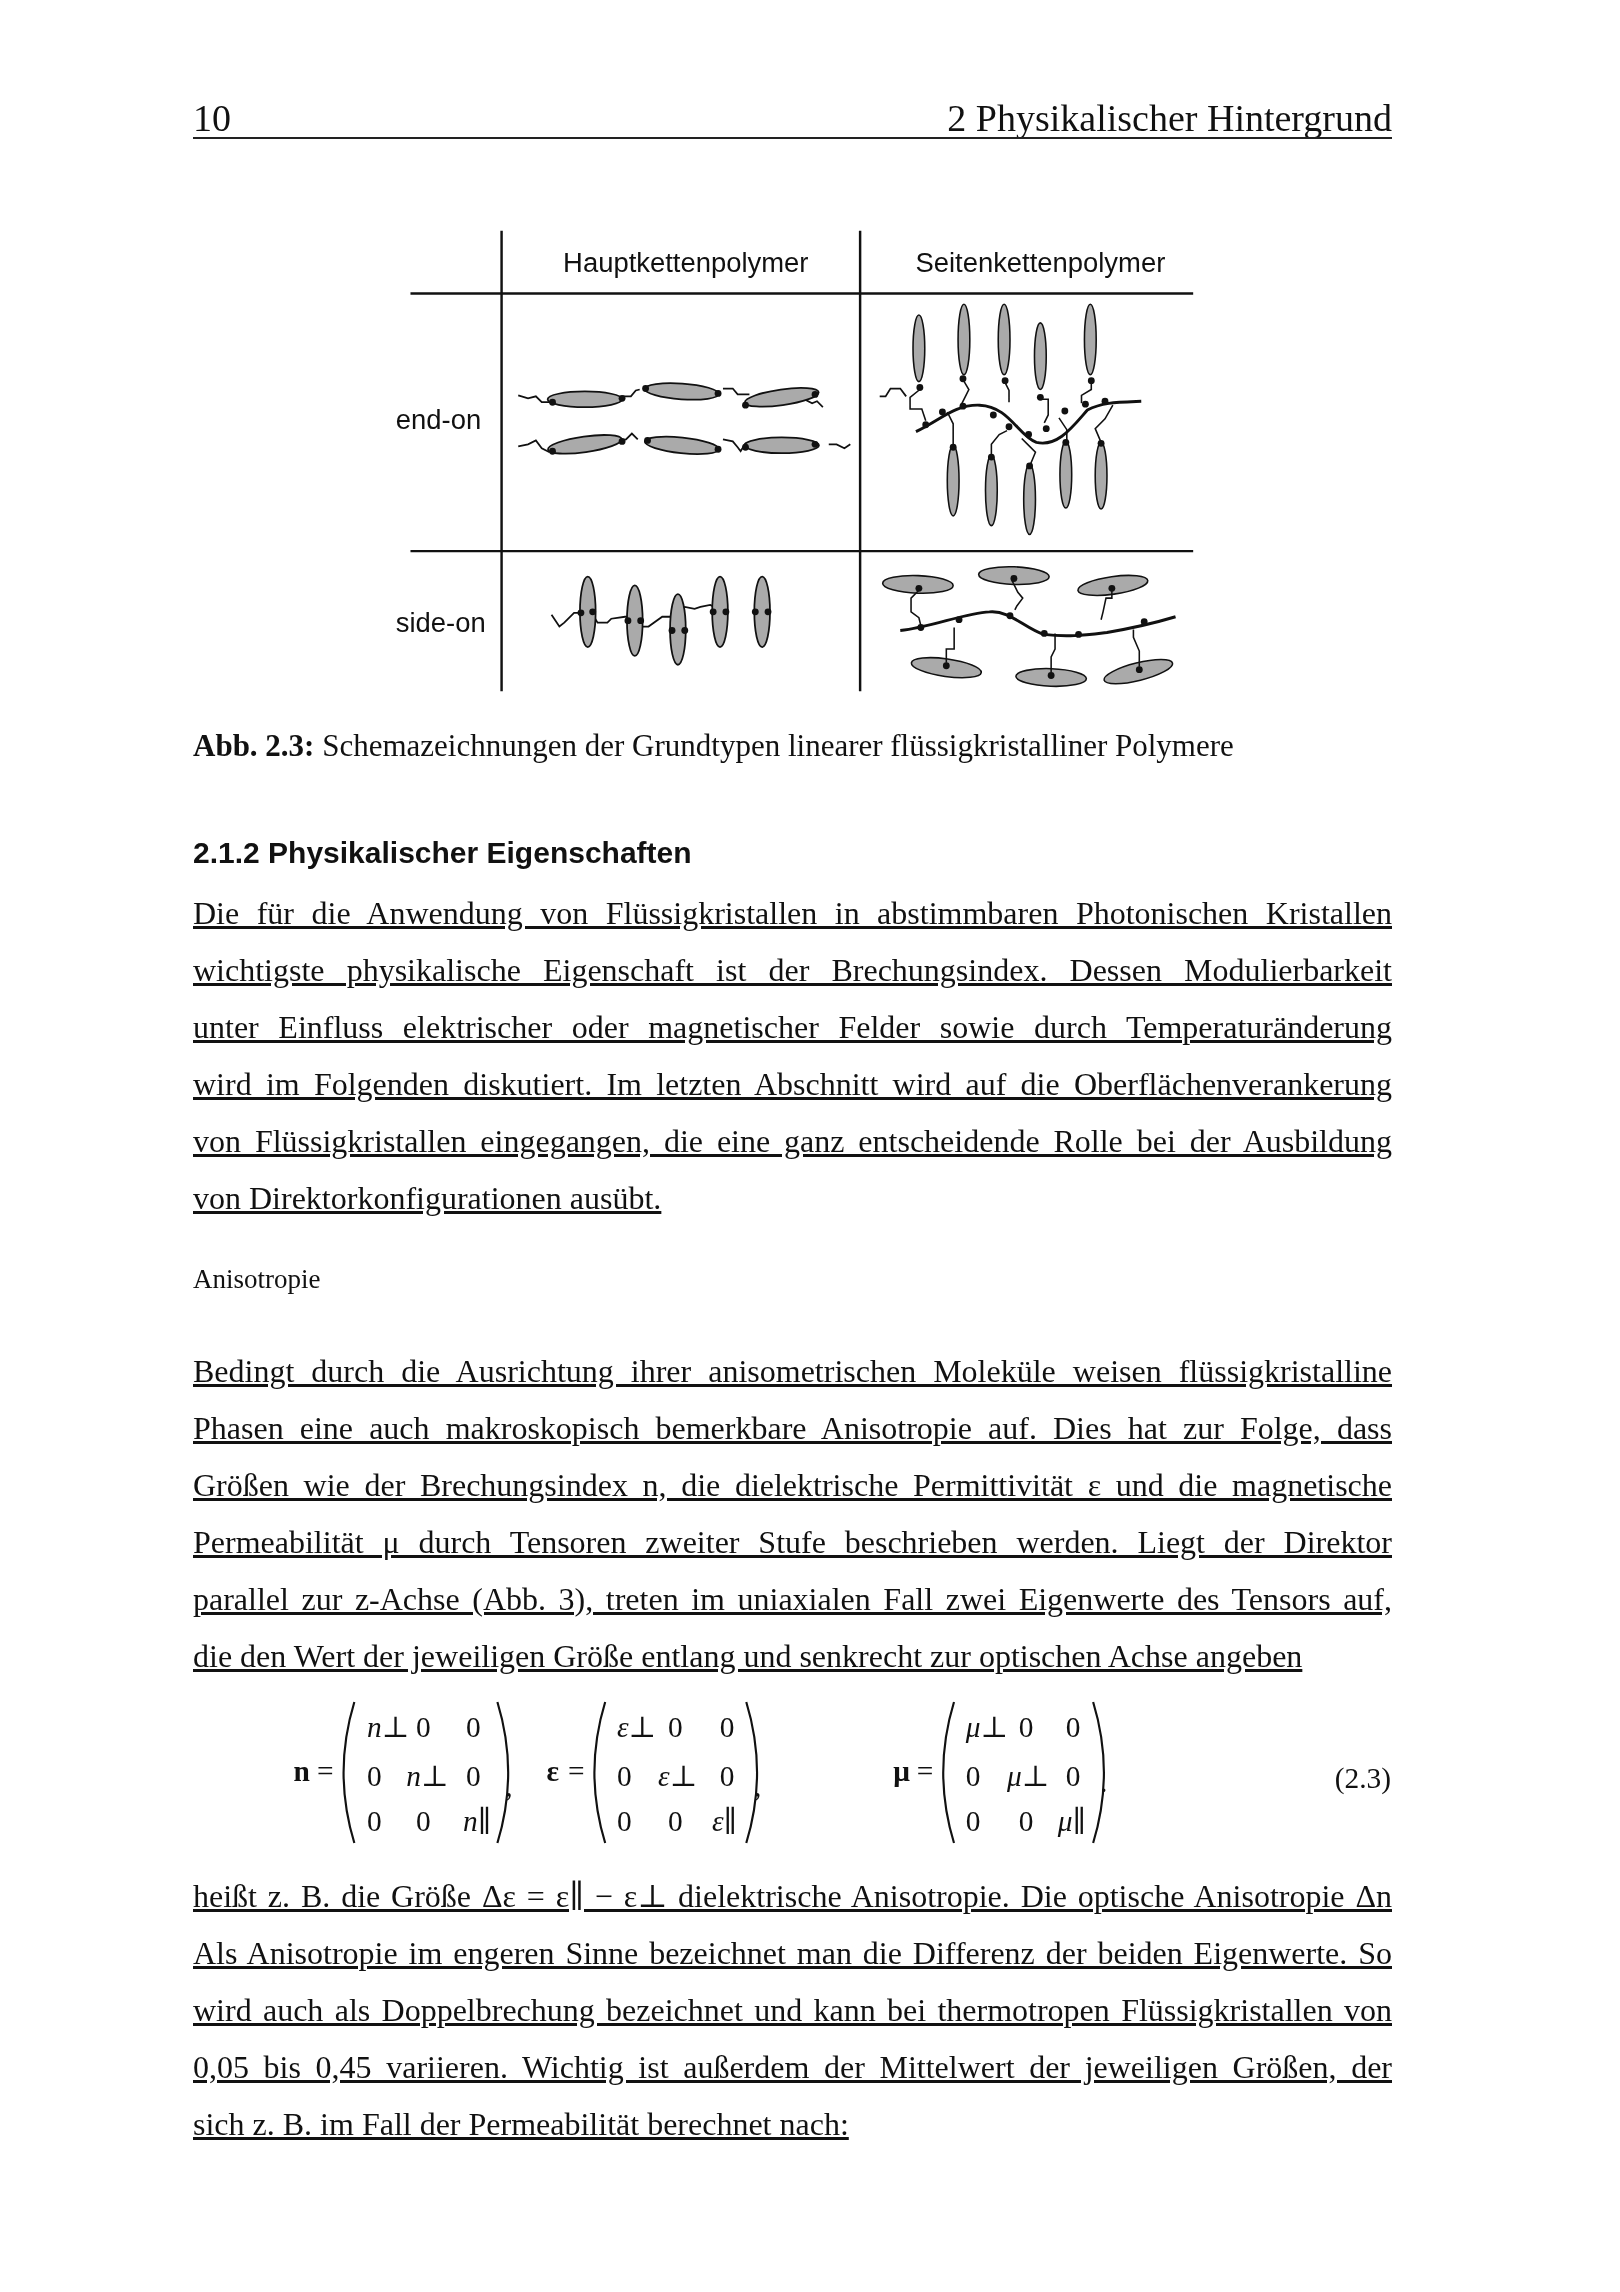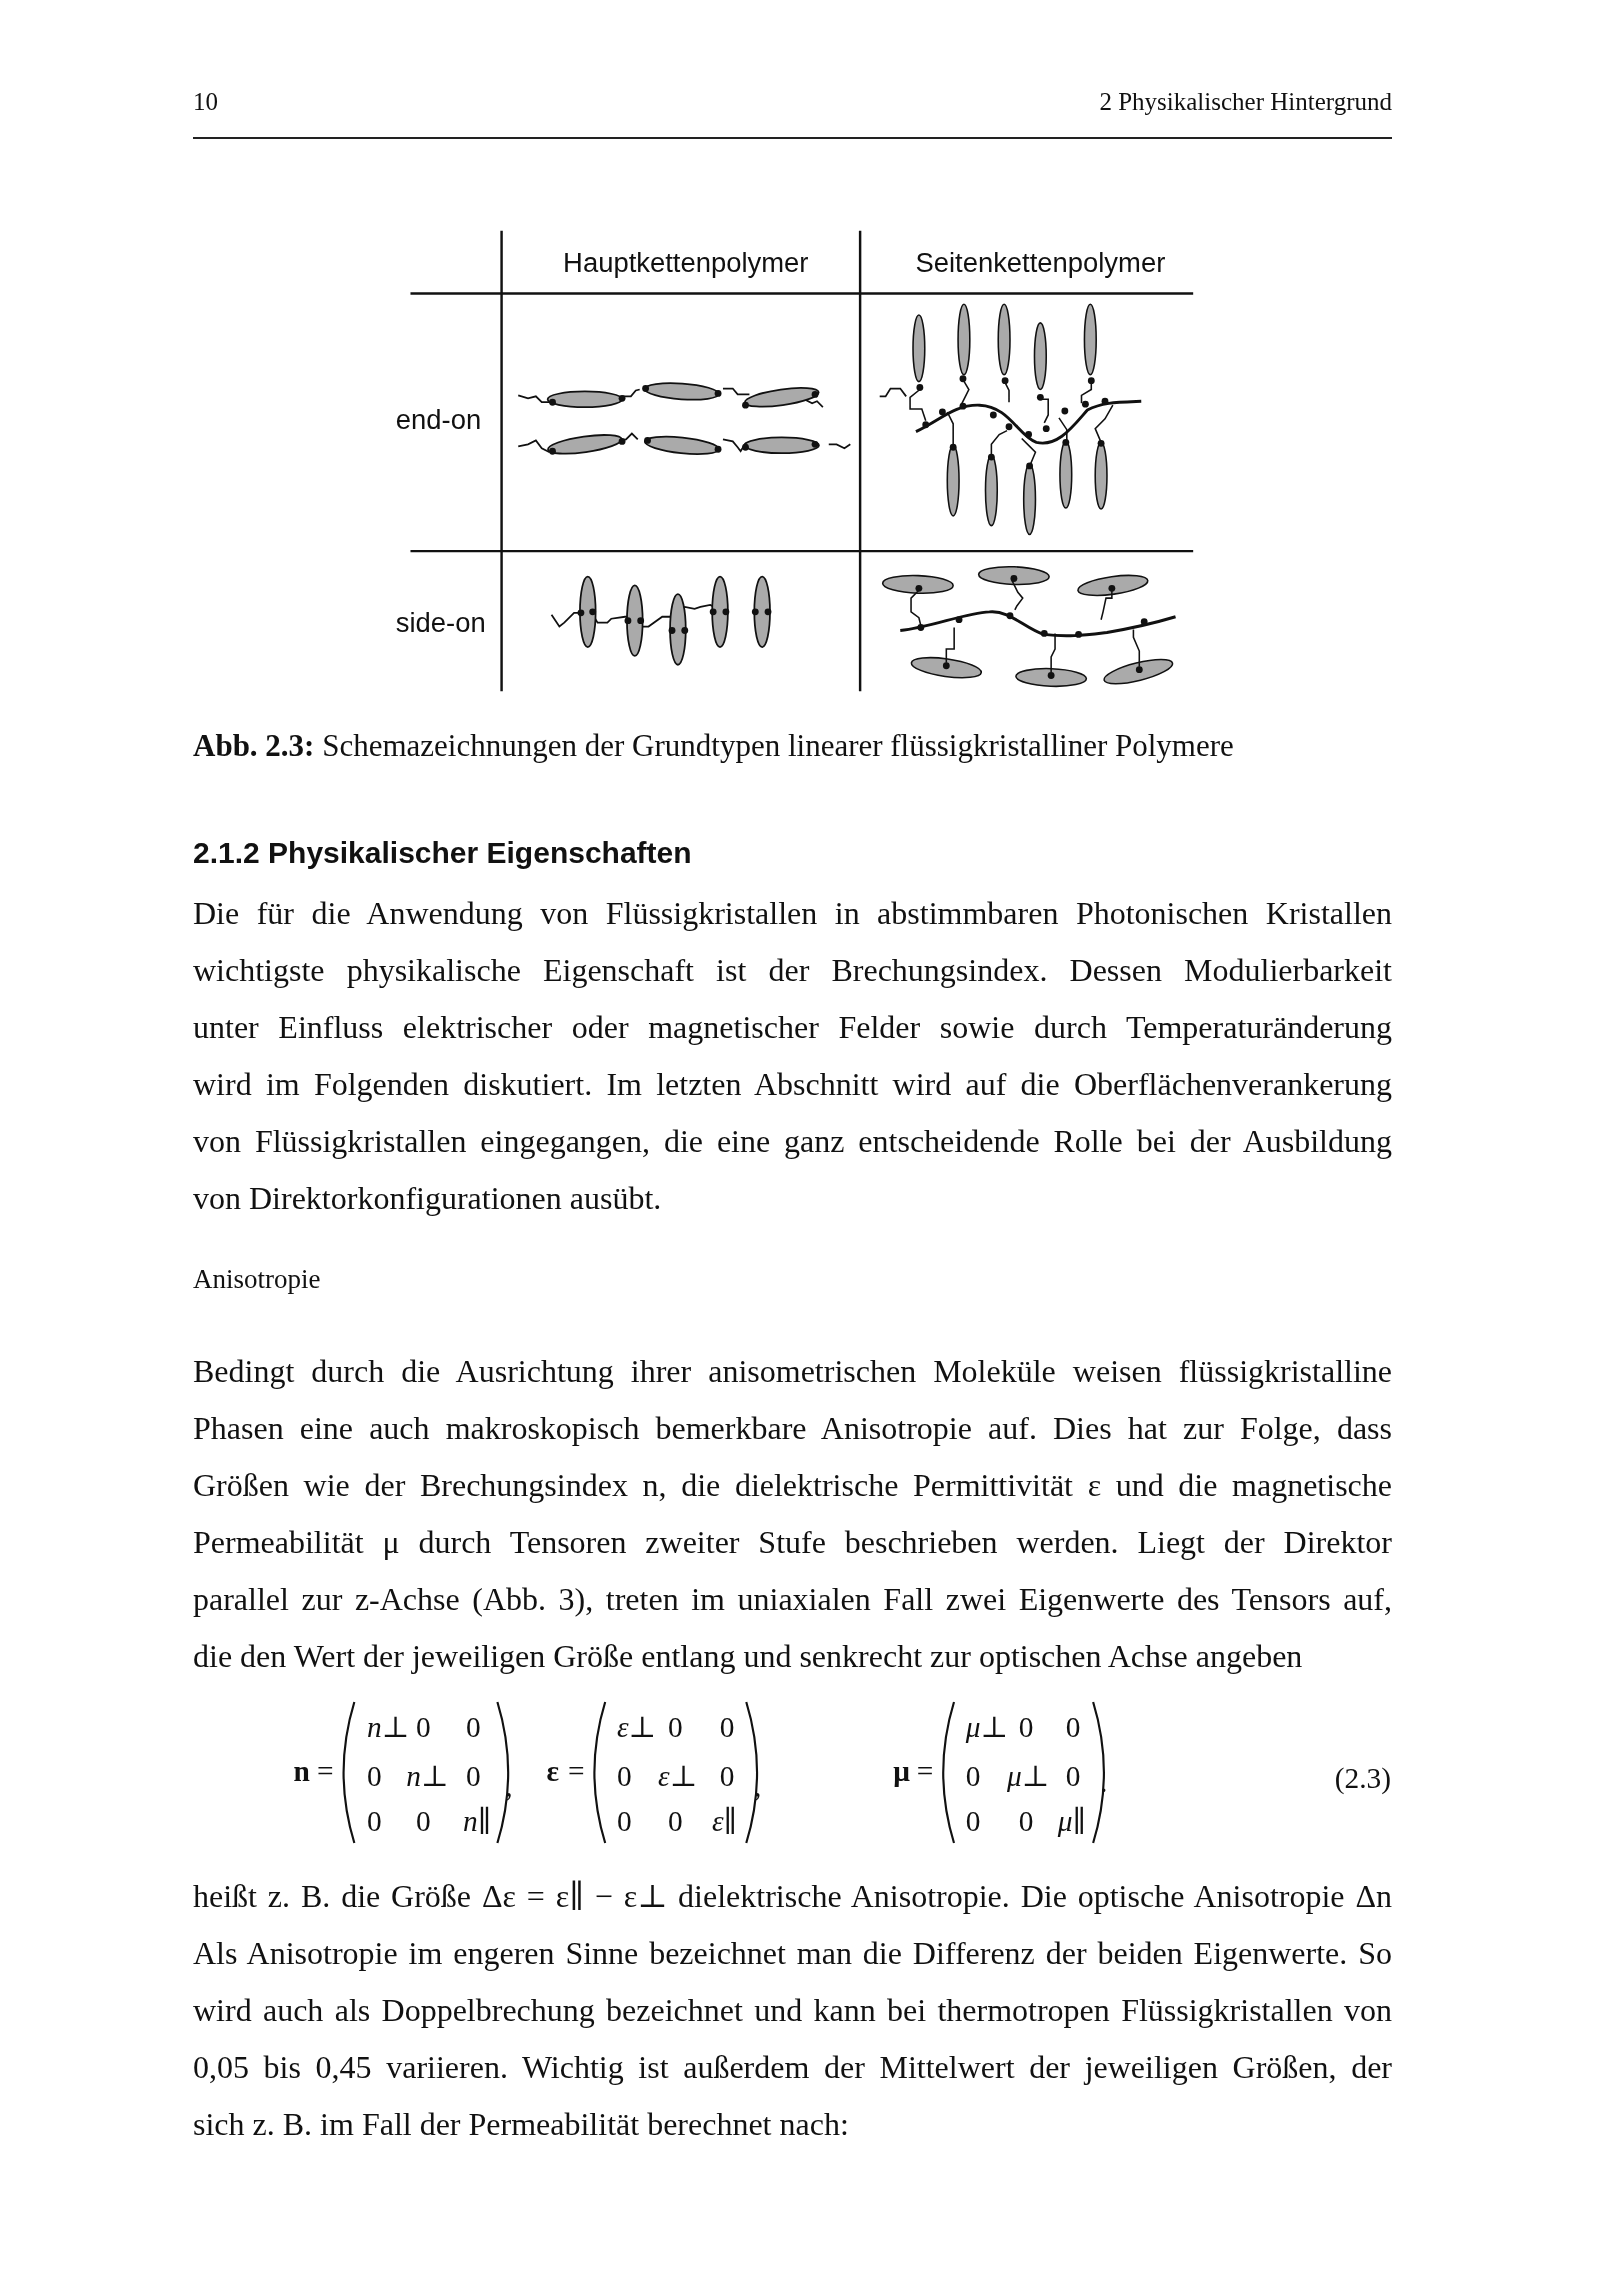--- a/index.html
+++ b/index.html
@@ -1,28 +1,28 @@
 <!DOCTYPE html>
 <html><head>
 <meta charset="utf-8">
 <style>
   html, body { margin: 0; padding: 0; background: #ffffff; }
   body { width: 1620px; height: 2293px; position: relative; overflow: hidden; color: #111; }
   .serif { font-family: "Liberation Serif", "DejaVu Serif", serif; }
   .sans { font-family: "Liberation Sans", "DejaVu Sans", sans-serif; }
   .abs { position: absolute; }
-  .running-head { top: 88px; left: 193px; width: 1199px; height: 39px; font-size: 25px; }
+  .running-head { top: 96px; left: 193px; width: 1199px; height: 39px; font-size: 38px; }
   .running-head .pg { position: absolute; left: 0; top: 0; }
   .running-head .chap { position: absolute; right: 0; top: 0; }
   .head-rule { top: 137px; left: 193px; width: 1199px; height: 0; border-top: 2px solid #222; }
   .figure { top: 221px; left: 372px; width: 843px; height: 480px; }
   .caption { top: 728px; left: 193px; width: 1199px; font-size: 31px; white-space: nowrap; }
   .caption b { font-weight: bold; }
   .sec-heading { top: 836px; left: 193px; font-size: 30px; font-weight: bold; }
-  .para { left: 193px; width: 1199px; font-size: 32px; line-height: 57px; text-align: justify; }
+  .para { left: 193px; width: 1199px; font-size: 32px; line-height: 57px; text-align: justify; text-decoration: underline; }
   .para .line { display: block; height: 57px; white-space: nowrap; text-align-last: justify; }
   .para .line.last { text-align-last: left; }
   .p1 { top: 885px; }
   .sub-heading { top: 1264px; left: 193px; font-size: 27px; }
   .p2 { top: 1343px; }
   .p3 { top: 1868px; }
   .eq { top: 1694px; left: 274px; width: 1117px; height: 157px; }
 </style>
 </head>
 <body class="serif">

